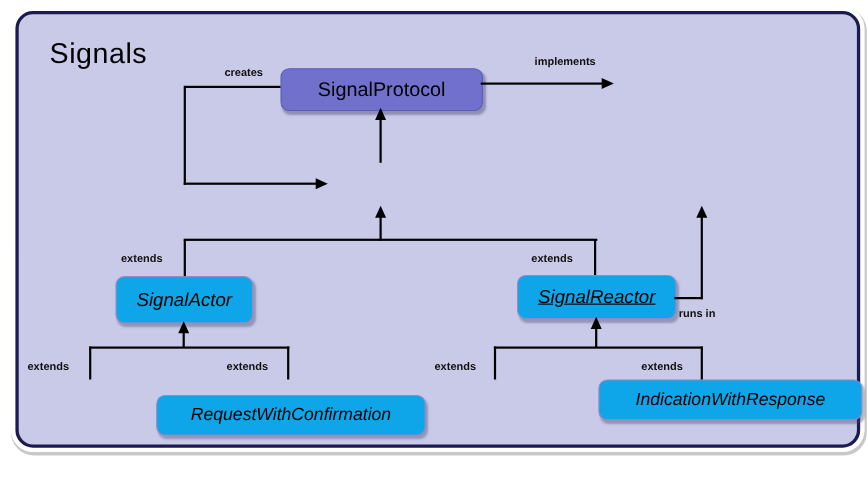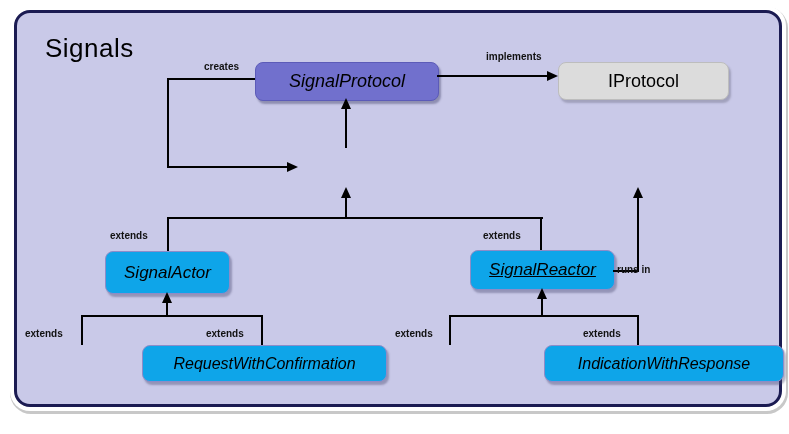--- a/index.html
+++ b/index.html
@@ -17,21 +17,21 @@
     position:absolute; left:28px; top:20px; font-size:26px; color:#000;
     letter-spacing:0.5px;
   }
   .node {
     position:absolute; display:flex; align-items:center; justify-content:center;
     border-radius:8px; color:#000; text-align:center; white-space:nowrap;
   }
   .node.primary {
     background:#7170cd; border:1px solid #5c5bb8;
     box-shadow:2px 3px 2px rgba(70,70,110,0.45);
-    font-style:italic; font-size:18px;
+    font-size:18px;
   }
   .node.secondary {
     background:#0ea5e9; border:1px solid #8c8cc8;
     box-shadow:2px 3px 2px rgba(70,70,110,0.40);
     font-style:italic; font-size:17px;
   }
   .node.external {
     background:#dcdcdc; border:1px solid #bdbdbd;
     box-shadow:2px 3px 2px rgba(90,90,110,0.35);
     font-style:normal; font-size:18px;
@@ -54,30 +54,29 @@
 </head>
 <body>
 
 <div id="stage">
   <div id="frame">
     <div id="diagram-title">Signals</div>
   </div>
 
   <div class="node primary" style="left:255px; top:62px; width:182px; height:37px;">SignalProtocol</div>
 
-  <div class="node external" style="left:558px; top:62px; width:169px; height:36px;">IProtocol</div>
 
 
 
   <div class="node secondary" style="left:105px; top:251px; width:123px; height:41px;">SignalActor</div>
 
   <div class="node secondary" style="left:470px; top:250px; width:143px; height:38px;text-decoration:underline;">SignalReactor</div>
 
 
-  <div class="node secondary" style="left:142px; top:345px; width:243px; height:35px; font-size:16px;">RequestWithConfirmation</div>
+  <div class="node secondary" style="left:142px; top:359px; width:243px; height:35px; font-size:16px;">RequestWithConfirmation</div>
 
 
   <div class="node secondary" style="left:544px; top:345px; width:238px; height:35px; font-size:16px;">IndicationWithResponse</div>
 
   <div class="line" style="left:168px; top:78px; width:87px; height:2px;"></div>
   <div class="line" style="left:167px; top:78px; width:2px; height:90px;"></div>
   <div class="line" style="left:167px; top:166px; width:122px; height:2px;"></div>
   <div class="arrow-right" style="left:287px; top:162px;"></div>
   <div class="edge-label" style="left:204px; top:61px;">creates</div>
 
@@ -92,21 +91,21 @@
   <div class="arrow-up" style="left:341px; top:187px;"></div>
   <div class="line" style="left:167px; top:217px; width:376px; height:2px;"></div>
   <div class="line" style="left:167px; top:218px; width:2px; height:33px;"></div>
   <div class="line" style="left:540px; top:218px; width:2px; height:32px;"></div>
   <div class="edge-label" style="left:110px; top:230px;">extends</div>
   <div class="edge-label" style="left:483px; top:230px;">extends</div>
 
   <div class="line" style="left:613px; top:270px; width:26px; height:2px;"></div>
   <div class="line" style="left:637px; top:196px; width:2px; height:76px;"></div>
   <div class="arrow-up" style="left:633px; top:187px;"></div>
-  <div class="edge-label" style="left:617px; top:264px;">runs in</div>
+  <div class="edge-label" style="left:617px; top:280px;">runs in</div>
 
   <div class="line" style="left:166px; top:301px; width:2px; height:15px;"></div>
   <div class="arrow-up" style="left:162px; top:292px;"></div>
   <div class="line" style="left:81px; top:315px; width:182px; height:2px;"></div>
   <div class="line" style="left:81px; top:315px; width:2px; height:30px;"></div>
   <div class="line" style="left:261px; top:315px; width:2px; height:30px;"></div>
   <div class="edge-label" style="left:25px; top:328px;">extends</div>
   <div class="edge-label" style="left:206px; top:328px;">extends</div>
 
   <div class="line" style="left:541px; top:297px; width:2px; height:19px;"></div>

